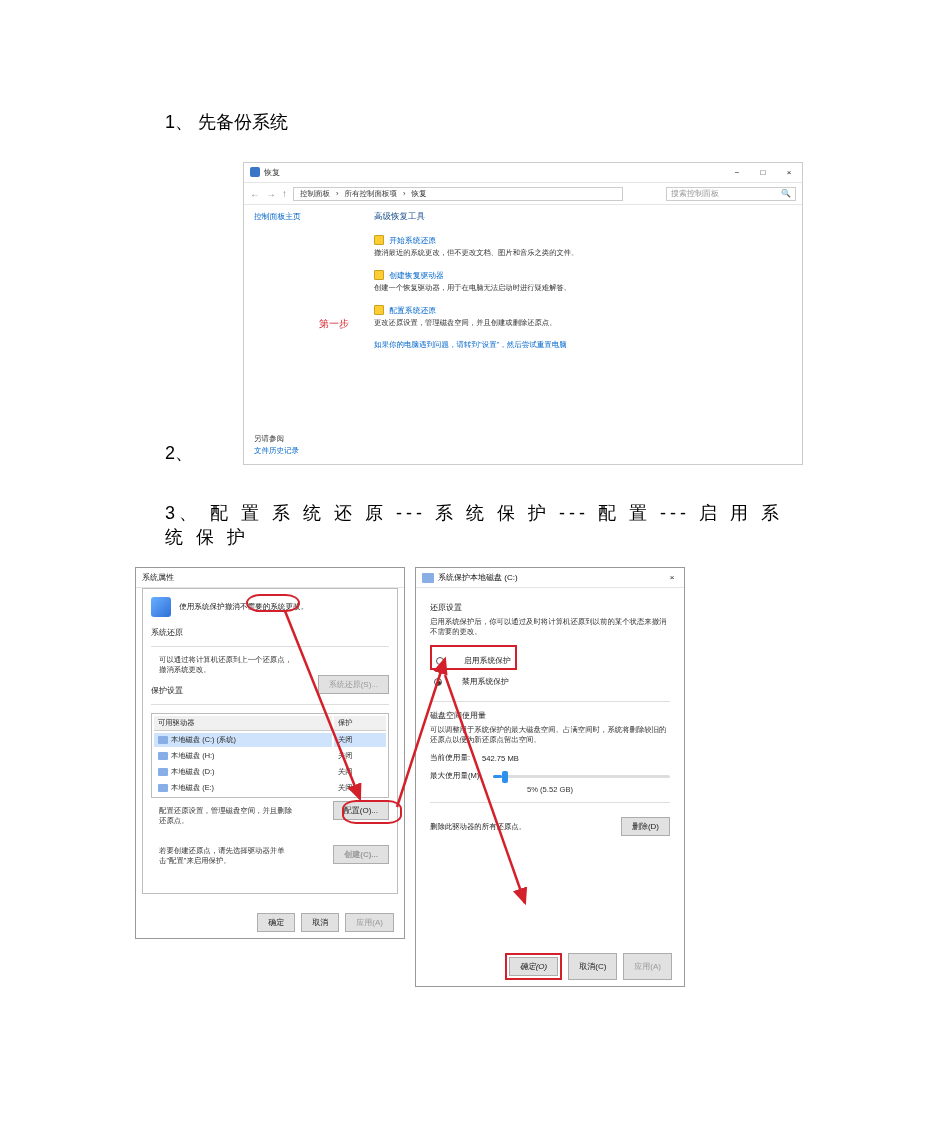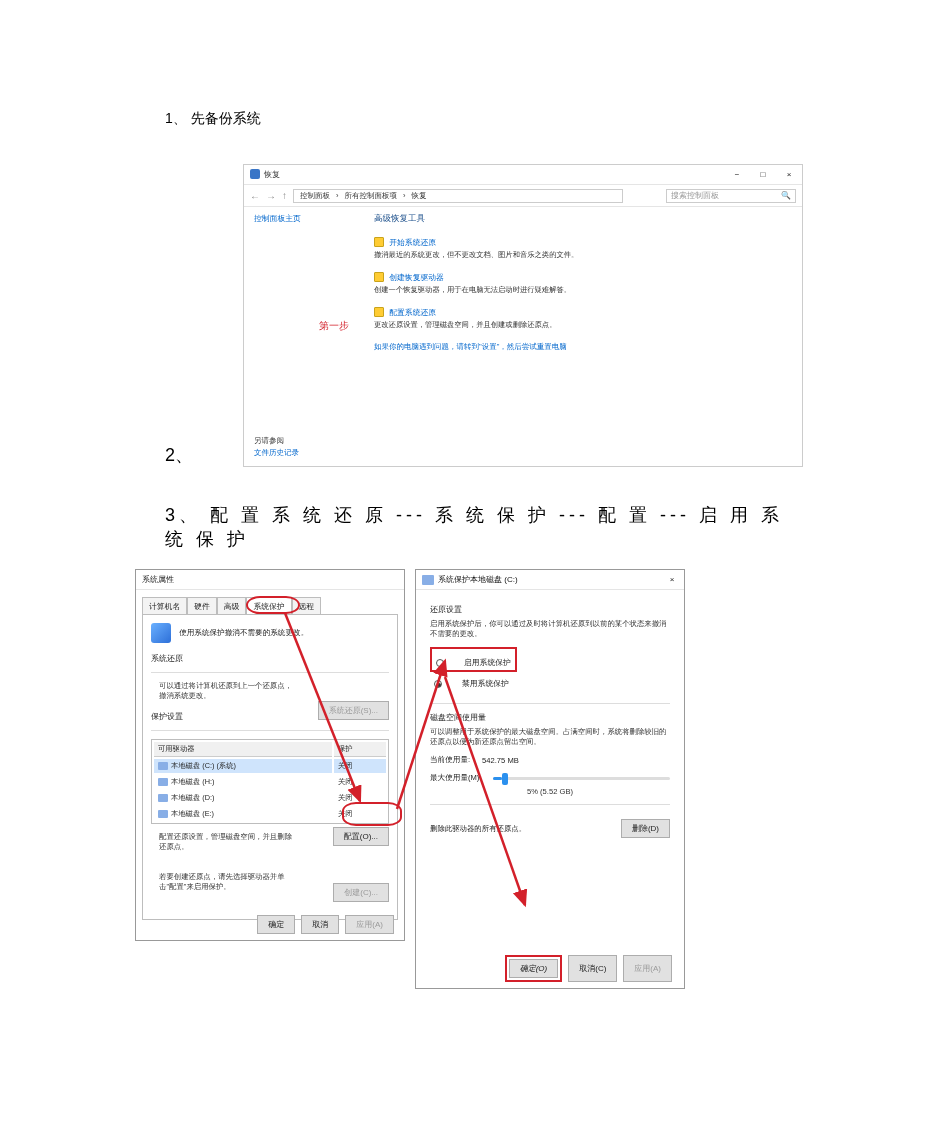--- a/index.html
+++ b/index.html
@@ -9,22 +9,22 @@
     width: 945px;
     min-height: 1123px;
     background: #fff;
     font-family: "Microsoft YaHei", "SimSun", Arial, sans-serif;
     color: #000;
   }
   .page {
     padding: 110px 140px 110px 165px;
   }
   .list-item {
-    font-size: 14px;
-    margin-bottom: 36px;
+    font-size: 18px;
+    margin-bottom: 28px;
   }
   .list-item-3 {
     font-size: 18px;
     margin-top: 36px;
     margin-bottom: 18px;
     letter-spacing: 4px;
   }
 
   
   .shot1-frame {
@@ -160,21 +160,21 @@
   .sp-table tbody td { padding:2px 4px; }
   .sp-table tbody tr.sel td { background:#cfe4fc; }
   .drive-ic {
     display:inline-block; width:10px; height:8px; background:#88aee6; margin-right:3px; vertical-align:middle; border-radius:1px;
   }
   .rightbtn {
     position: absolute; right: 8px;
   }
   .btnSysRestore { top: 86px; }
   .btnConfigure  { top: 212px; }
-  .btnCreateRP   { top: 268px; }
+  .btnCreateRP   { top: 256px; font-weight: bold; }
   .dlgA .footer {
     position: absolute; left: 0; right: 0; bottom: 6px;
     display: flex; justify-content: flex-end; gap: 6px; padding: 0 10px;
   }
 
   
   .ring {
     position: absolute; border: 2px solid #d3202a; border-radius: 14px/9px;
     pointer-events: none;
   }
@@ -287,27 +287,20 @@
 
   <div class="list-item-3">3、 配 置 系 统 还 原 --- 系 统 保 护 --- 配 置 --- 启 用 系 统 保 护</div>
 
   <div class="pair" style="position:relative;">
 
     <div class="dlg dlgA">
       <div class="dtitle">
         <span>系统属性</span>
       </div>
 
-      <div class="tabs">
-        <div class="tab">计算机名</div>
-        <div class="tab">硬件</div>
-        <div class="tab">高级</div>
-        <div class="tab active">系统保护</div>
-        <div class="tab">远程</div>
-      </div>
 
       <div class="tabpanel">
         <div class="sp-row">
           <span class="sp-icon"></span>
           <span>使用系统保护撤消不需要的系统更改。</span>
         </div>
 
         <div class="sp-section-title">系统还原</div>
         <div class="hr"></div>
         <div class="sp-indent" style="width:135px">可以通过将计算机还原到上一个还原点，撤消系统更改。</div>

